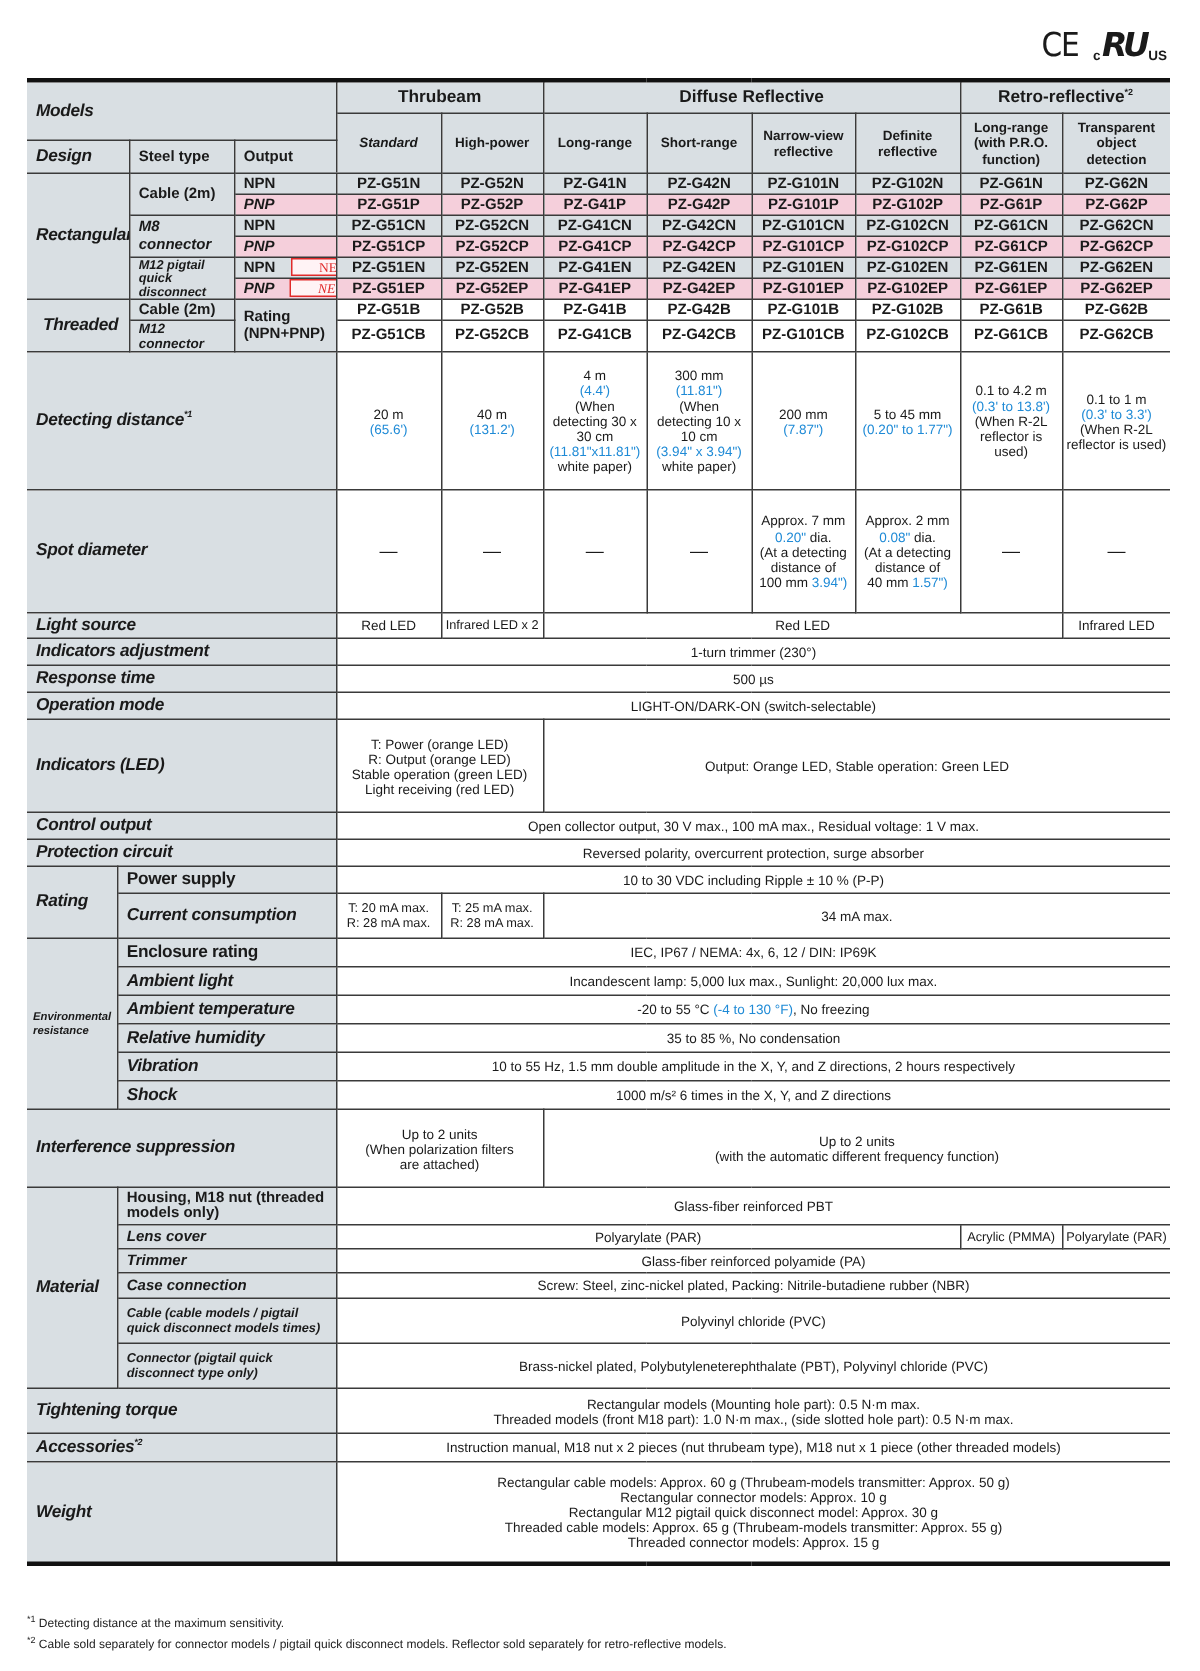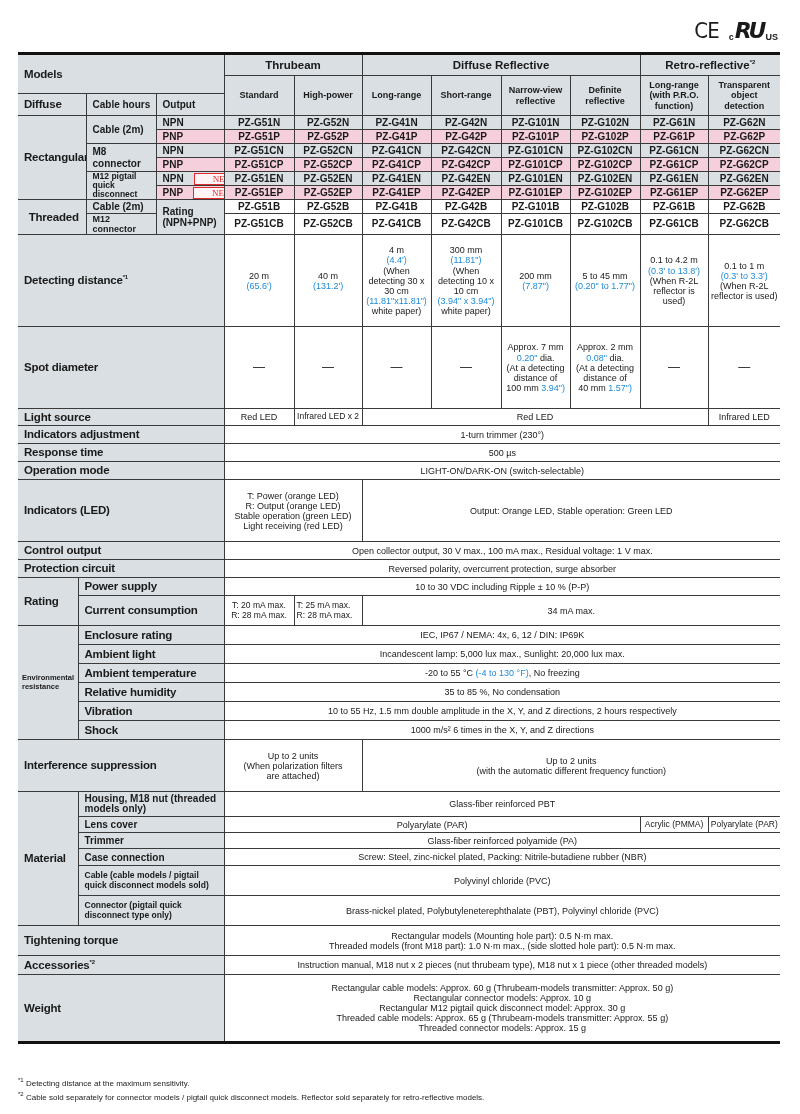--- a/index.html
+++ b/index.html
@@ -10,21 +10,21 @@
   .ul { display: flex; align-items: flex-end; font-weight: 700; line-height: 1; }
   .ul .c { font-size: 9px; margin-right: 1px; }
   .ul .r { font-size: 22px; font-style: italic; letter-spacing: -3px; font-family: "DejaVu Sans", sans-serif; font-weight: 700; }
   .ul .us { font-size: 9px; margin-left: 2px; }
 
   table.spec { position: absolute; left: 18px; top: 52px; width: 762px; border-collapse: collapse;
                table-layout: fixed; font-size: 9px; line-height: 1.12; }
   table.spec td { border: 1px solid #3a3a3a; padding: 0 2px; text-align: center; vertical-align: middle;
                   overflow: hidden; }
   table.spec { border-top: 3px solid #111; border-bottom: 3px solid #111; }
-  table.spec td:first-child { border-left: none; }
+  table.spec td:first-child { border-left: none; font-style: italic; }
   table.spec td.last { border-right: none; }
   .h { background: #d9dfe3; font-weight: 700; text-align: left !important; padding-left: 6px !important;
        font-family: "Liberation Sans", sans-serif; font-stretch: condensed; }
   .hb { font-size: 11.5px; letter-spacing: -0.2px; }
   .hs { font-size: 10px; }
   .hxs { font-size: 7.5px; }
   .hc { background: #d9dfe3; font-weight: 700; }
   .grp { font-size: 11.5px; }
   .pink { background: #f5cfdb; }
   .blue-row { background: #d9dfe3; }
@@ -77,22 +77,22 @@
     <td class="hc" rowspan="2">Standard</td>
     <td class="hc" rowspan="2">High-power</td>
     <td class="hc" rowspan="2">Long-range</td>
     <td class="hc" rowspan="2">Short-range</td>
     <td class="hc" rowspan="2">Narrow-view reflective</td>
     <td class="hc" rowspan="2">Definite reflective</td>
     <td class="hc" rowspan="2">Long-range (with P.R.O. function)</td>
     <td class="hc last" rowspan="2">Transparent object detection</td>
   </tr>
   <tr style="height:22px">
-    <td class="h hb" colspan="2">Diffuse</td>
-    <td class="h hs">Cable hours</td>
+    <td class="h hb" colspan="2">Design</td>
+    <td class="h hs">Steel type</td>
     <td class="h hs">Output</td>
   </tr>
 
   <tr class="thick-top" style="height:14px">
     <td class="h hb center" colspan="2" rowspan="6">Rectangular</td>
     <td class="h hs" rowspan="2">Cable (2m)</td>
     <td class="h hs">NPN</td>
     <td class="blue-row model">PZ-G51N</td>
     <td class="blue-row model">PZ-G52N</td>
     <td class="blue-row model">PZ-G41N</td>
@@ -292,21 +292,21 @@
     <td class="h hb" rowspan="2">Rating</td>
     <td class="h hb" colspan="3">Power supply</td>
     <td class="last" colspan="8">10 to 30 VDC including Ripple ± 10 % (P-P)</td>
   </tr>
   <tr style="height:30px">
     <td class="h hb" colspan="3">Current consumption</td>
     <td style="text-align:center;white-space:nowrap;font-size:8.5px">
           <div>T: 20 mA max.</div>
           <div>R: 28 mA max.</div>
         </td>
-    <td style="text-align:left;white-space:nowrap;font-size:8.5px">
+    <td style="text-align:center;white-space:nowrap;font-size:8.5px">
           <div>T: 25 mA max.</div>
           <div>R: 28 mA max.</div>
         </td>
     <td class="last" colspan="6">34 mA max.</td>
   </tr>
 
   <tr class="thick-top" style="height:19px">
     <td class="h center" rowspan="6" style="font-size:7.5px;text-align:left !important;padding-left:4px !important">Environmental resistance</td>
     <td class="h hb" colspan="3">Enclosure rating</td>
     <td class="last" colspan="8">IEC, IP67 / NEMA: 4x, 6, 12 / DIN: IP69K</td>
@@ -358,21 +358,21 @@
   </tr>
   <tr style="height:16px">
     <td class="h hs" colspan="3">Trimmer</td>
     <td class="last" colspan="8">Glass-fiber reinforced polyamide (PA)</td>
   </tr>
   <tr style="height:17px">
     <td class="h hs" colspan="3">Case connection</td>
     <td class="last" colspan="8">Screw: Steel, zinc-nickel plated, Packing: Nitrile-butadiene rubber (NBR)</td>
   </tr>
   <tr style="height:30px">
-    <td class="h" colspan="3" style="font-size:8.5px;line-height:1.1">Cable (cable models / pigtail quick disconnect models sold)</td>
+    <td class="h" colspan="3" style="font-size:8.5px;line-height:1.1">Cable (cable models / pigtail quick disconnect models times)</td>
     <td class="last" colspan="8">Polyvinyl chloride (PVC)</td>
   </tr>
   <tr style="height:30px">
     <td class="h" colspan="3" style="font-size:8.5px;line-height:1.1">Connector (pigtail quick disconnect type only)</td>
     <td class="last" colspan="8">Brass-nickel plated, Polybutyleneterephthalate (PBT), Polyvinyl chloride (PVC)</td>
   </tr>
 
   <tr class="thick-top" style="height:30px">
     <td class="h hb" colspan="4">Tightening torque</td>
     <td class="last" colspan="8">

